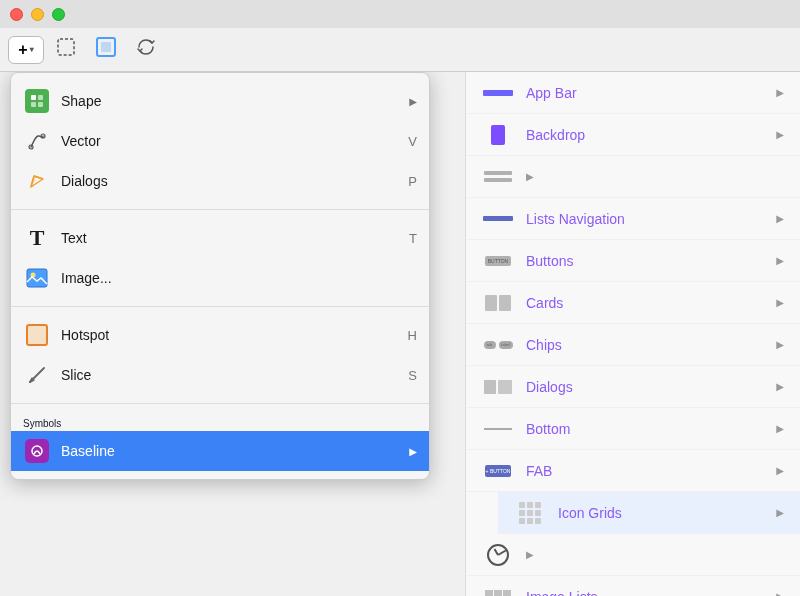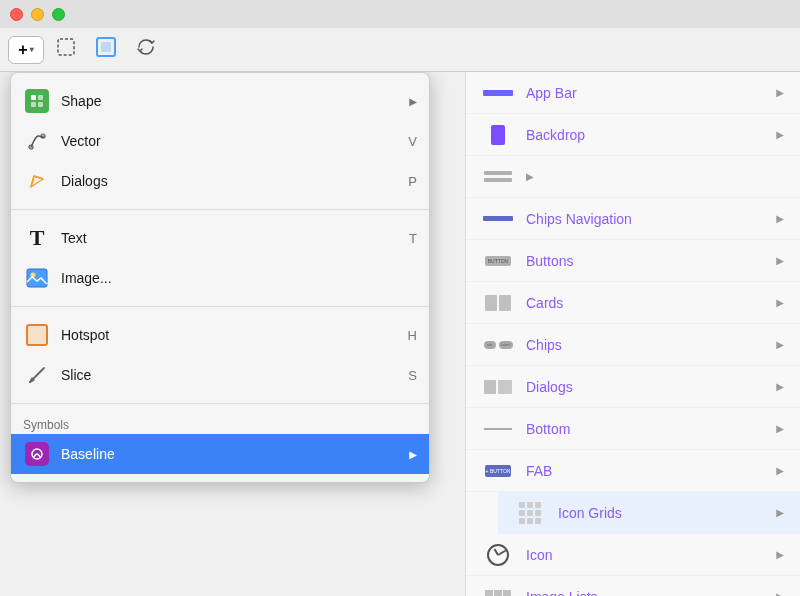--- a/index.html
+++ b/index.html
@@ -140,22 +140,22 @@
     .menu-arrow {
       font-size: 10px;
       color: #777;
       margin-left: 4px;
     }
     .menu-item.active .menu-arrow { color: white; }
 
     
     .menu-section-label {
       padding: 6px 12px 2px;
-      font-size: 12px;
-      color: #737373;
+      font-size: 10px;
+      color: #0f172a;
       font-weight: 500;
     }
 
     
     .right-panel {
       flex: 1;
       background: #f8f8f8;
       display: flex;
       flex-direction: column;
       overflow-y: auto;
@@ -469,21 +469,21 @@
           <div style="width:28px;height:4px;background:#b0b0b0;border-radius:1px;"></div>
         </div>
       </div>
       <span class="list-chevron">▶</span>
     </div>
 
     <div class="list-item-row">
       <div class="list-icon">
         <div class="icon-bottom-nav"></div>
       </div>
-      <span class="list-label">Chips Navigation</span>
+      <span class="list-label">Lists Navigation</span>
       <span class="list-chevron">▶</span>
     </div>
 
     <div class="list-item-row">
       <div class="list-icon">
         <div class="icon-buttons">
           <span style="font-size:5px;color:#555;font-family:sans-serif;">BUTTON</span>
         </div>
       </div>
       <span class="list-label">Buttons</span>
@@ -559,21 +559,20 @@
       <span class="list-chevron">▶</span>
     </div>
 
     <div class="list-item-row">
       <div class="list-icon">
         <div class="clock-icon">
           <div class="clock-hand-hour"></div>
           <div class="clock-hand-min"></div>
         </div>
       </div>
-      <span class="list-label">Icon</span>
       <span class="list-chevron">▶</span>
     </div>
 
     <div class="list-item-row">
       <div class="list-icon">
         <div class="icon-imagelists">
           <div class="icon-imagelists-cell"></div>
           <div class="icon-imagelists-cell"></div>
           <div class="icon-imagelists-cell"></div>
         </div>

